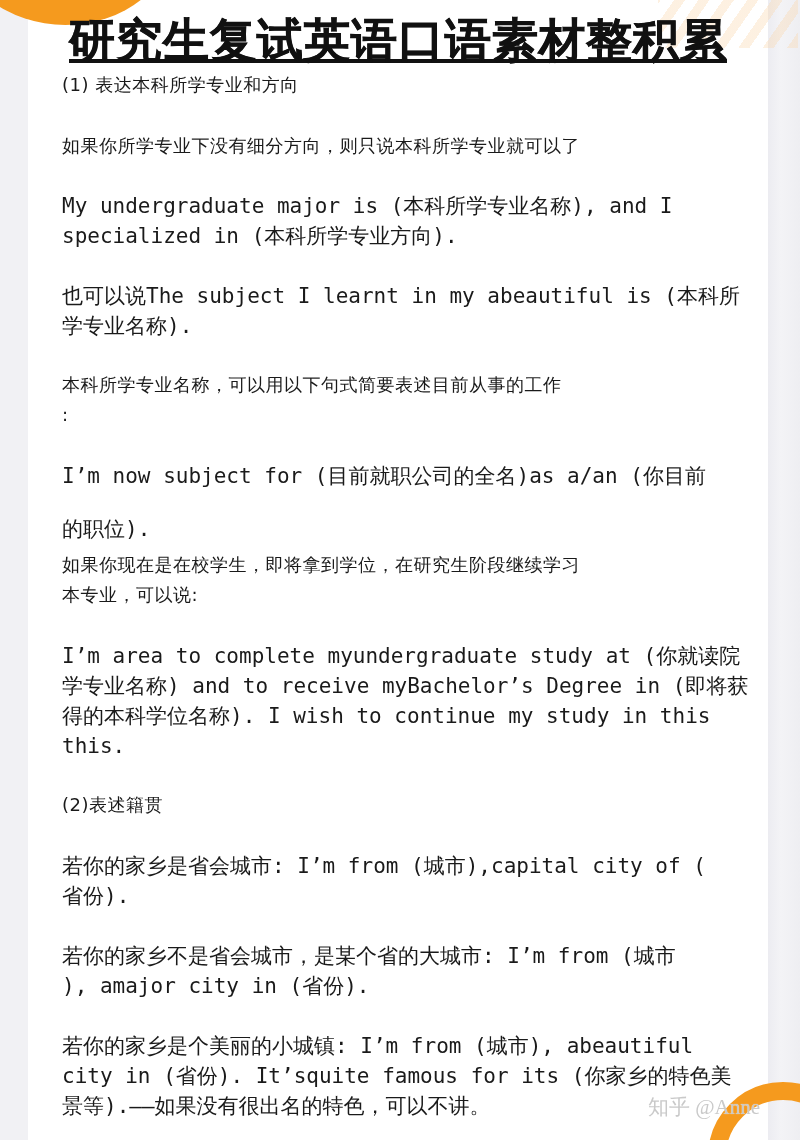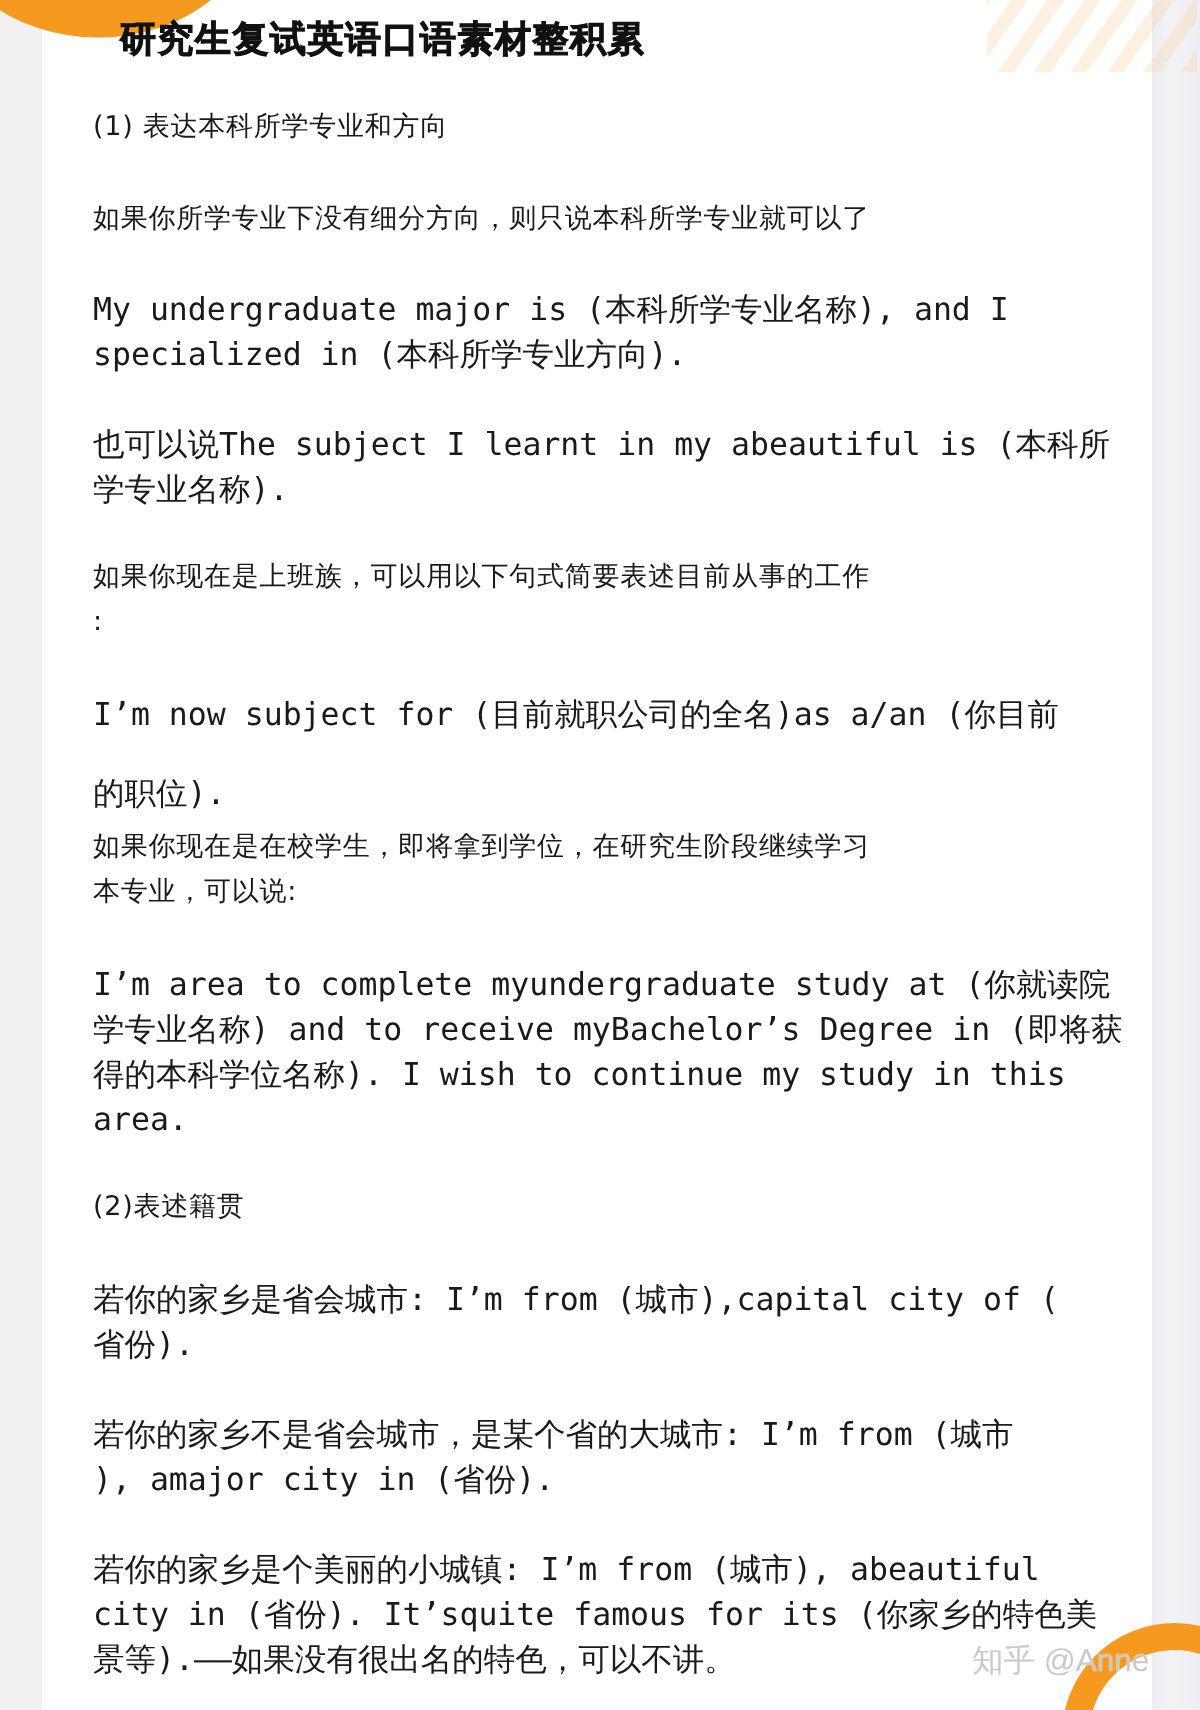--- a/index.html
+++ b/index.html
@@ -68,29 +68,30 @@
     }
     .content {
       position: absolute;
       left: 62px;
       top: 0;
       width: 700px;
       z-index: 4;
     }
     .title {
       position: absolute;
-      left: 18px;
+      left: 7px;
       top: 10px;
       margin: 0;
       font-family: "DejaVu Sans", sans-serif;
       font-weight: bold;
-      font-size: 24px;
+      font-size: 46px;
       letter-spacing: 1px;
       color: #111111;
       white-space: nowrap;
+      text-decoration: underline;
       -webkit-text-stroke: 0.6px #111;
     }
     .para {
       position: absolute;
       left: 0;
       margin: 0;
       font-family: "DejaVu Sans Mono", "Liberation Mono", monospace;
       font-size: 21px;
       line-height: 30px;
       color: #1a1a1a;
@@ -98,21 +99,21 @@
     }
     .para.cn {
       font-family: "DejaVu Sans", sans-serif;
       font-size: 18px;
       letter-spacing: 0.5px;
     }
     .watermark {
       position: absolute;
       left: 648px;
       top: 1093px;
-      font-family: Liberation Sans, sans-serif;
+      font-family: Liberation Serif, serif;
       font-size: 21px;
       color: #c9c9c9;
       z-index: 5;
       white-space: nowrap;
       text-shadow: 0 0 1px rgba(255,255,255,0.8);
     }
   </style>
 </head>
 <body>
 
@@ -131,33 +132,33 @@
   <p class="para cn" style="top:70px">(1) 表达本科所学专业和方向</p>
 
   <p class="para cn" style="top:131px">如果你所学专业下没有细分方向，则只说本科所学专业就可以了</p>
 
   <p class="para" style="top:191px">My undergraduate major is (本科所学专业名称), and I</p>
   <p class="para" style="top:221px">specialized in (本科所学专业方向).</p>
 
   <p class="para" style="top:281px">也可以说The subject I learnt in my abeautiful is (本科所</p>
   <p class="para" style="top:311px">学专业名称).</p>
 
-  <p class="para cn" style="top:370px">如果你现在是上班族，可以用以下句式简要表述目前从事的工作</p>
+  <p class="para cn" style="top:370px">本科所学专业名称，可以用以下句式简要表述目前从事的工作</p>
   <p class="para cn" style="top:400px">:</p>
 
   <p class="para" style="top:461px">I’m now subject for (目前就职公司的全名)as a/an (你目前</p>
   <p class="para" style="top:514px">的职位).</p>
 
   <p class="para cn" style="top:550px">如果你现在是在校学生，即将拿到学位，在研究生阶段继续学习</p>
   <p class="para cn" style="top:580px">本专业，可以说:</p>
 
   <p class="para" style="top:641px">I’m area to complete myundergraduate study at (你就读院</p>
   <p class="para" style="top:671px">学专业名称) and to receive myBachelor’s Degree in (即将获</p>
   <p class="para" style="top:701px">得的本科学位名称). I wish to continue my study in this</p>
-  <p class="para" style="top:731px">area.</p>
+  <p class="para" style="top:731px">this.</p>
 
   <p class="para cn" style="top:790px">(2)表述籍贯</p>
 
   <p class="para" style="top:851px">若你的家乡是省会城市: I’m from (城市),capital city of (</p>
   <p class="para" style="top:881px">省份).</p>
 
   <p class="para" style="top:941px">若你的家乡不是省会城市，是某个省的大城市: I’m from (城市</p>
   <p class="para" style="top:971px">), amajor city in (省份).</p>
 
   <p class="para" style="top:1031px">若你的家乡是个美丽的小城镇: I’m from (城市), abeautiful</p>

